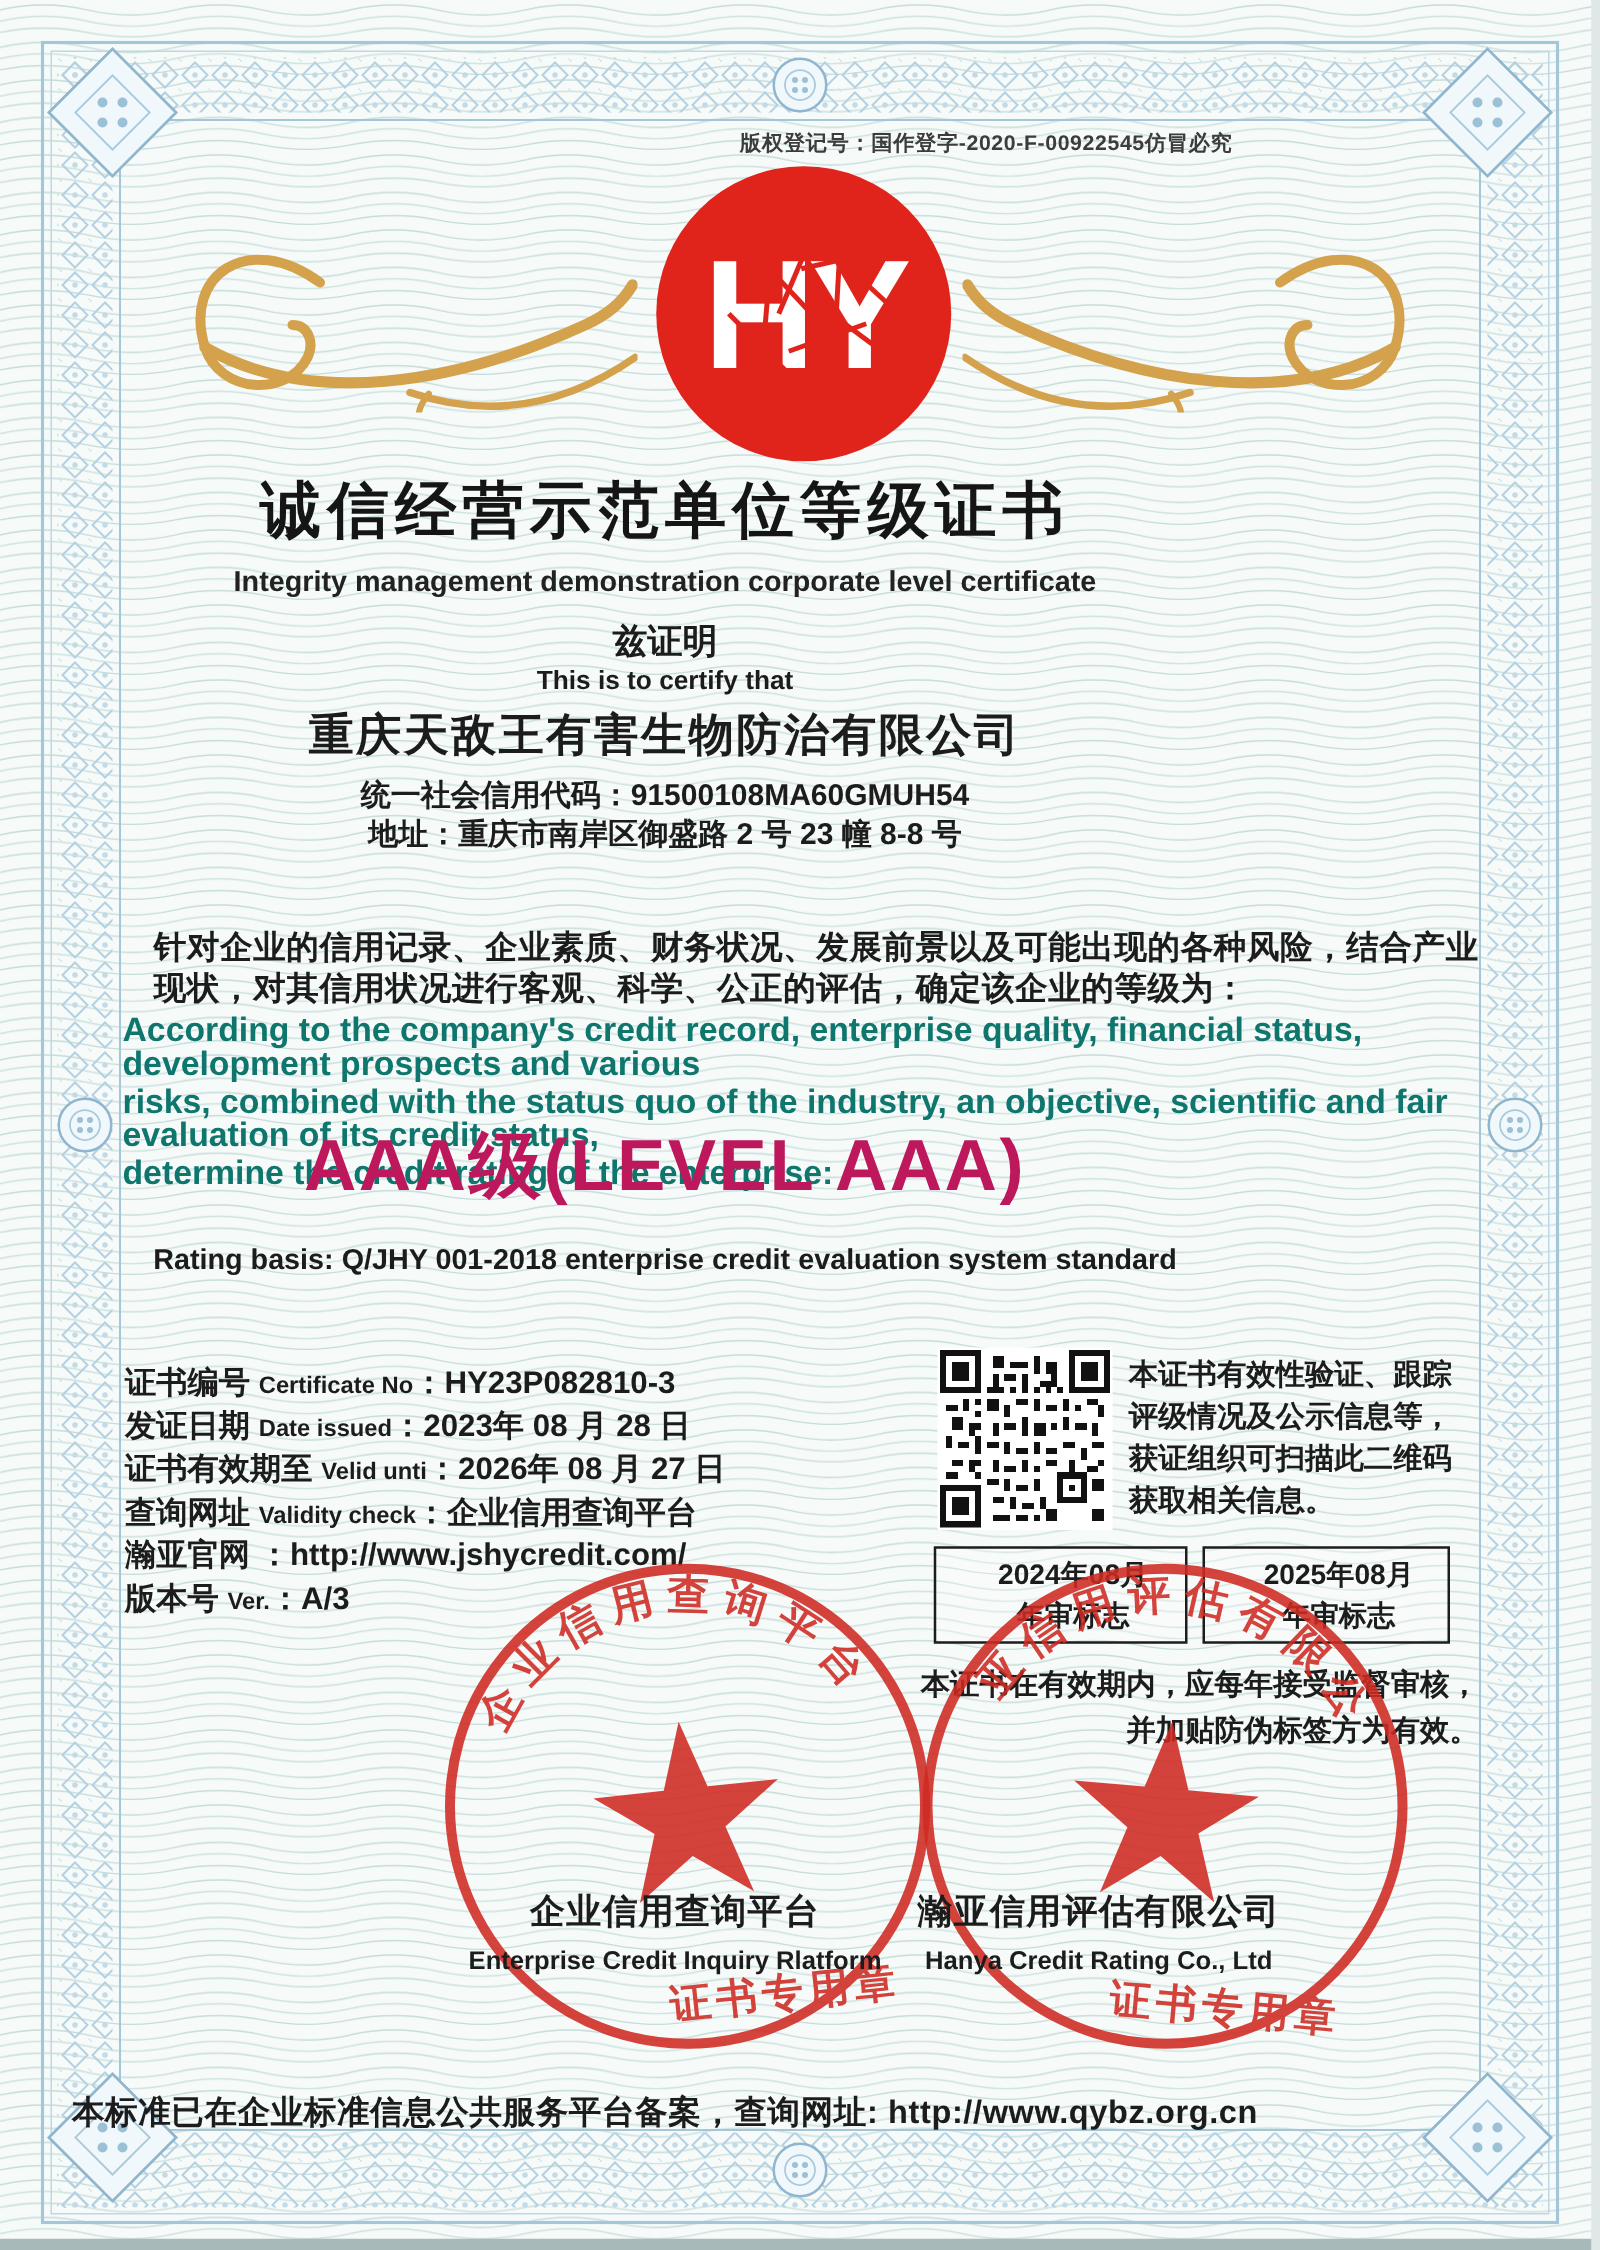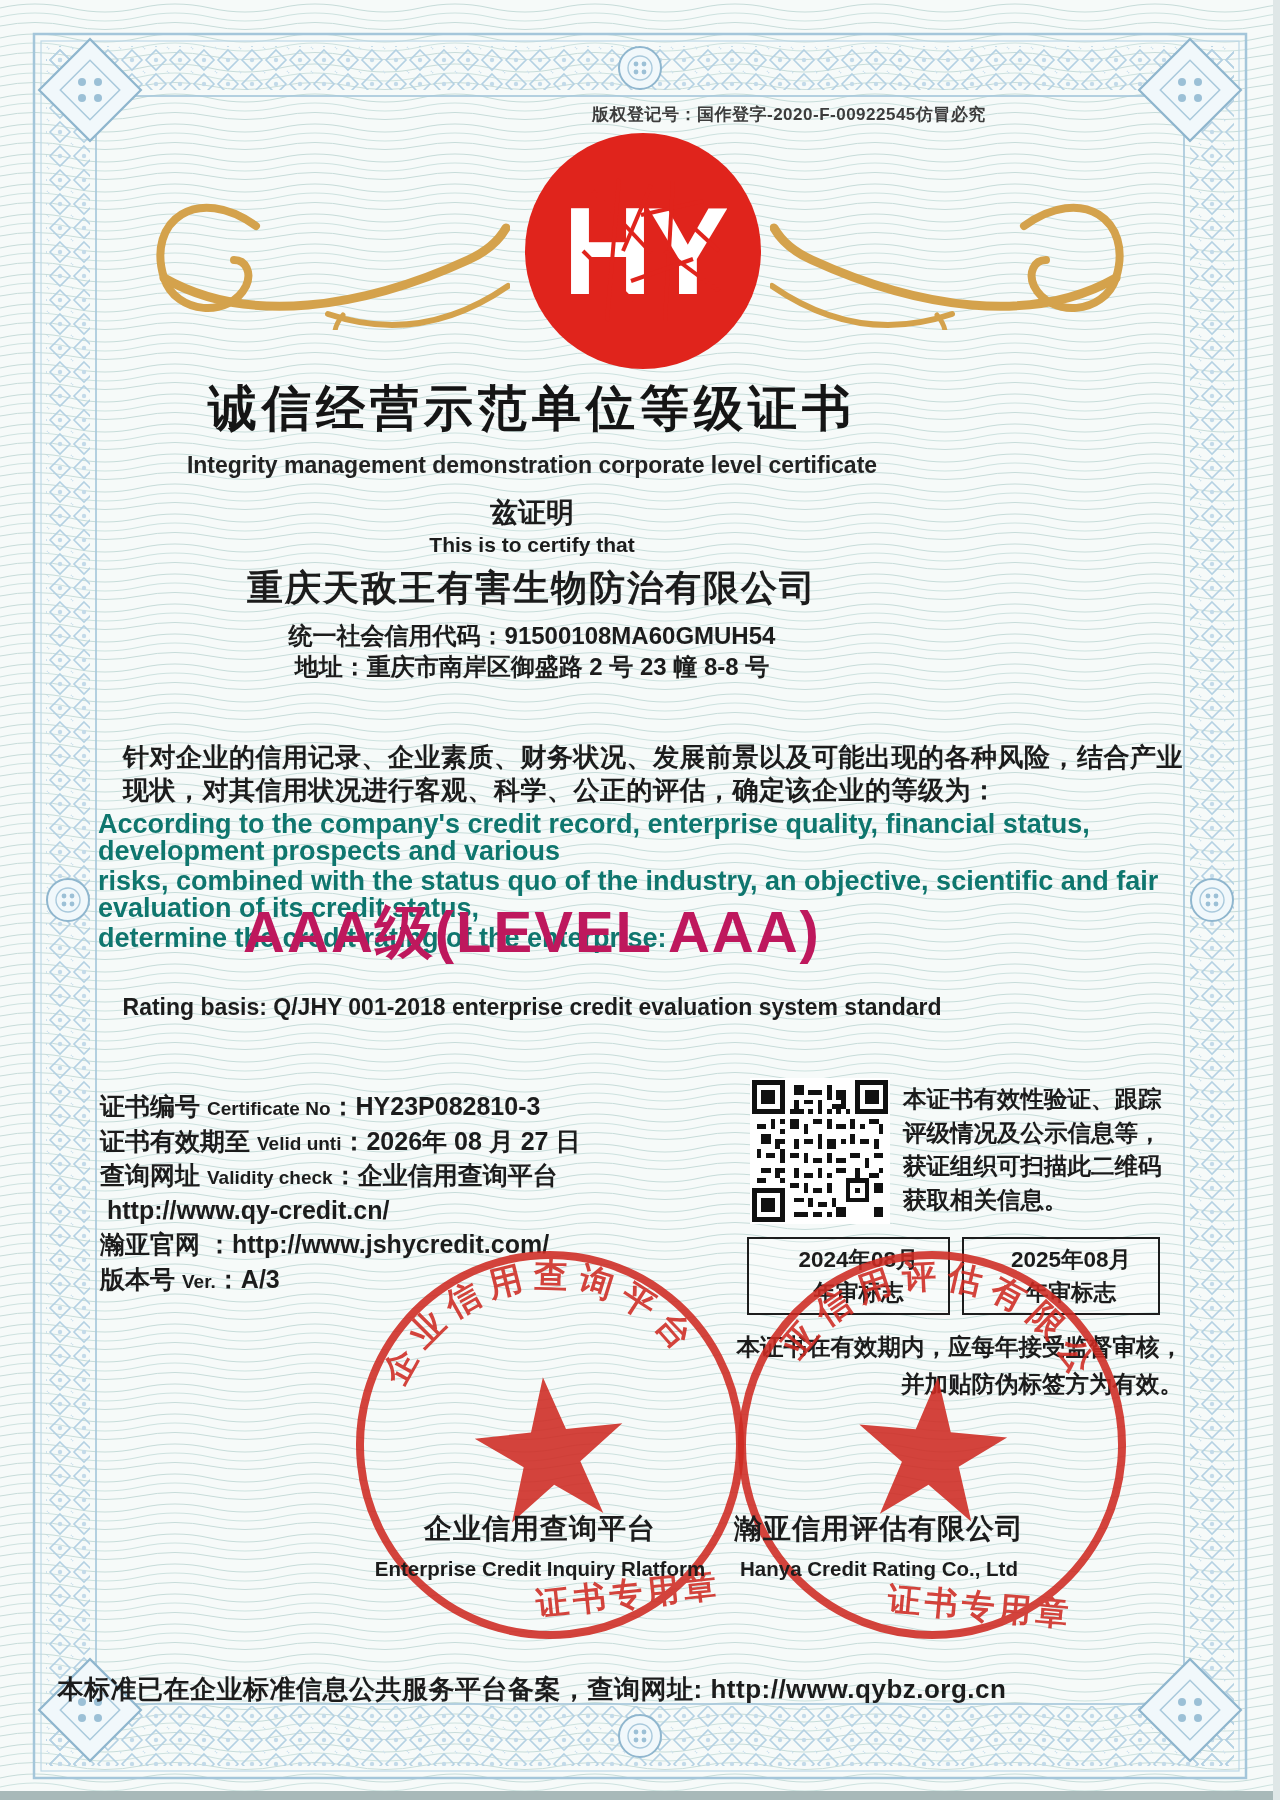--- a/index.html
+++ b/index.html
@@ -221,23 +221,23 @@
     <div class="en">According to the company's credit record, enterprise quality, financial status, development prospects and various</div>
     <div class="en">risks, combined with the status quo of the industry, an objective, scientific and fair evaluation of its credit status,</div>
     <div class="en">determine the credit rating of the enterprise:</div>
   </div>
 
   <div class="abs centered aaa" style="color:#be185d;">AAA级(LEVEL AAA)</div>
   <div class="abs centered basis-en">Rating basis: Q/JHY 001-2018 enterprise credit evaluation system standard</div>
 
   <div class="abs details">
     <div class="d-line"><span class="zh">证书编号</span><span class="en">Certificate No</span><span class="sep">：</span><span class="val">HY23P082810-3</span></div>
+    <div class="d-line"><span class="zh">发证日期</span><span class="en">Date issued</span><span class="sep">：</span><span class="val">2023年 08 月 28 日</span></div>
     <div class="d-line"><span class="zh">证书有效期至</span><span class="en">Velid unti</span><span class="sep">：</span><span class="val">2026年 08 月 27 日</span></div>
     <div class="d-line"><span class="zh">查询网址</span><span class="en">Validity check</span><span class="sep">：</span><span class="val">企业信用查询平台</span></div>
-    <div class="d-line"><span class="zh"></span><span class="en"></span><span class="sep"></span><span class="val">http://www.qy-credit.cn/</span></div>
     <div class="d-line"><span class="zh">瀚亚官网</span><span class="en"></span><span class="sep">：</span><span class="val">http://www.jshycredit.com/</span></div>
     <div class="d-line"><span class="zh">版本号</span><span class="en">Ver.</span><span class="sep">：</span><span class="val">A/3</span></div>
   </div>
 
   <div class="abs qr-wrap">
     <svg width="136" height="142" viewBox="0 0 29 29" shape-rendering="crispEdges" preserveAspectRatio="none">
       <rect width="29" height="29" fill="#ffffff"></rect>
       <path fill="#111" d="M0 0h7v7h-7z M22 0h7v7h-7z M0 22h7v7h-7z"></path>
       <path fill="#fff" d="M1 1h5v5h-5z M23 1h5v5h-5z M1 23h5v5h-5z"></path>
       <path fill="#111" d="M2 2h3v3h-3z M24 2h3v3h-3z M2 24h3v3h-3z"></path>

